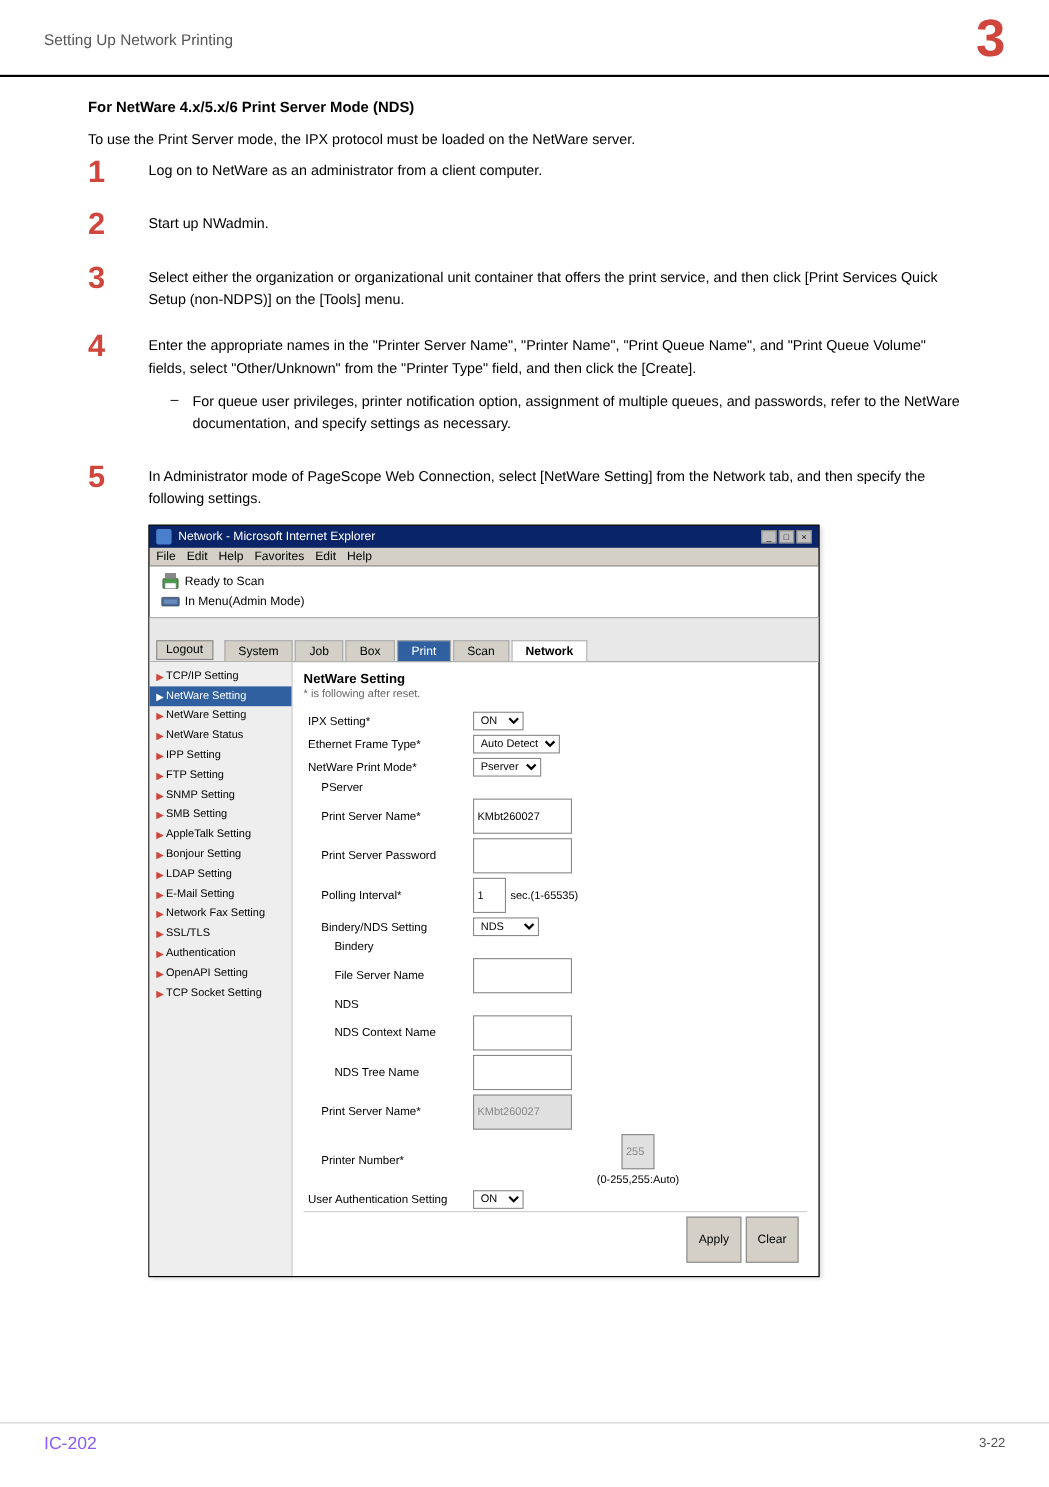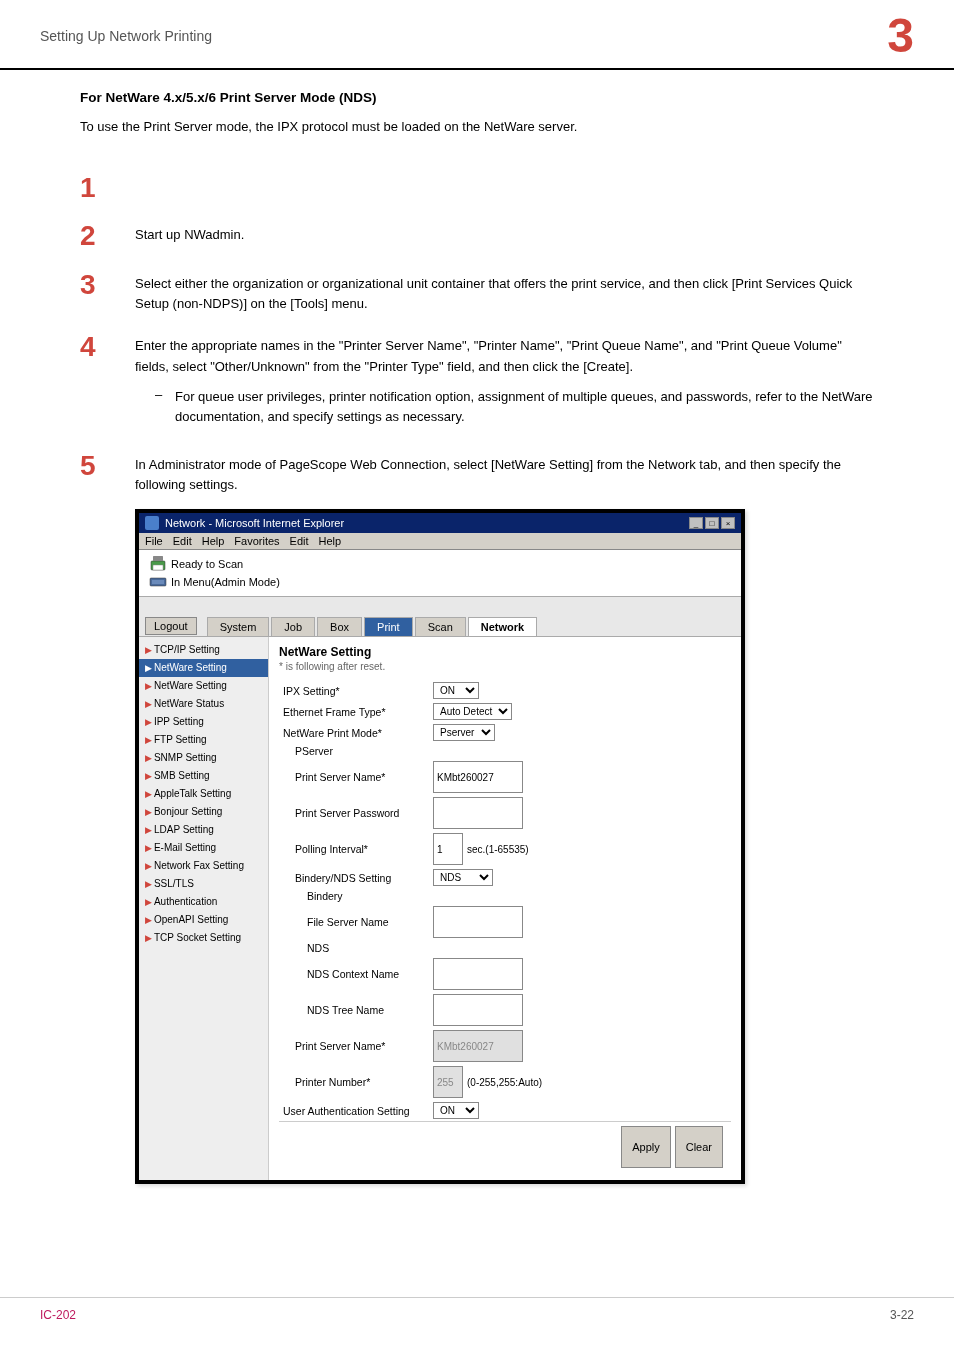--- a/index.html
+++ b/index.html
@@ -46,21 +46,21 @@
 
     .section-heading {
       font-size: 13.5px;
       font-weight: bold;
       margin-bottom: 12px;
     }
 
     .intro-text {
       font-size: 13px;
       line-height: 1.5;
-      margin-bottom: 36px;
+      margin-bottom: 4px;
     }
 
     
     .step {
       display: flex;
       align-items: flex-start;
       margin-bottom: 18px;
     }
     .step-number {
       font-size: 28px;
@@ -90,21 +90,21 @@
       min-width: 20px;
       font-size: 13px;
     }
     .step-sub-text {
       font-size: 13px;
       line-height: 1.55;
     }
 
     
     .browser-window {
-      border: 4px solid #000000;
+      border: 1px solid #000000;
       margin-top: 14px;
       width: 100%;
       max-width: 610px;
       background: #404040;
       box-shadow: 2px 2px 4px rgba(0,0,0,0.15);
     }
 
     .browser-titlebar {
       background: #0a246a;
       color: #fff;
@@ -319,22 +319,22 @@
       display: flex;
       justify-content: space-between;
       padding: 10px 40px;
       border-top: 1px solid #ccc;
       position: absolute;
       bottom: 20px;
       left: 0;
       right: 0;
     }
     .footer-left {
-      font-size: 12px;
-      color: #be185d;
+      font-size: 16px;
+      color: #8b5cf6;
     }
     .footer-right {
       font-size: 12px;
       color: #555;
     }
   </style>
 </head>
 <body>
 
 <div class="page-container">
@@ -345,20 +345,21 @@
   </div>
 
   <div class="content-area">
 
     <p class="section-heading">For NetWare 4.x/5.x/6 Print Server Mode (NDS)</p>
 
     <p class="intro-text">To use the Print Server mode, the IPX protocol must be loaded on the NetWare server.</p>
 
     <div class="step">
       <span class="step-number">1</span>
+      <span class="step-text">Log on to NetWare as an administrator from a client computer.</span>
     </div>
 
     <div class="step">
       <span class="step-number">2</span>
       <span class="step-text">Start up NWadmin.</span>
     </div>
 
     <div class="step">
       <span class="step-number">3</span>
       <span class="step-text">Select either the organization or organizational unit container that offers the print service, and then click [Print Services Quick Setup (non-NDPS)] on the [Tools] menu.</span>
@@ -582,21 +583,21 @@
                     </td>
                   </tr>
                   <tr>
                     <td class="label-cell form-row-indent">Print Server Name*</td>
                     <td>
                       <input class="form-input grayed" type="text" value="KMbt260027" style="width: 90px;" disabled="">
                     </td>
                   </tr>
                   <tr>
                     <td class="label-cell form-row-indent">Printer Number*</td>
-                    <td style="display:flex;align-items:center;gap:4px;">
+                    <td style="display:flex;align-items:center;gap:4px;flex-direction:column;">
                       <input class="form-input grayed" type="text" value="255" style="width: 30px;" disabled="">
                       <span style="font-size:10px;">(0-255,255:Auto)</span>
                     </td>
                   </tr>
                   <tr>
                     <td class="label-cell">User Authentication Setting</td>
                     <td>
                       <select class="form-select">
                         <option>ON</option><option>OFF</option>
                       </select>

